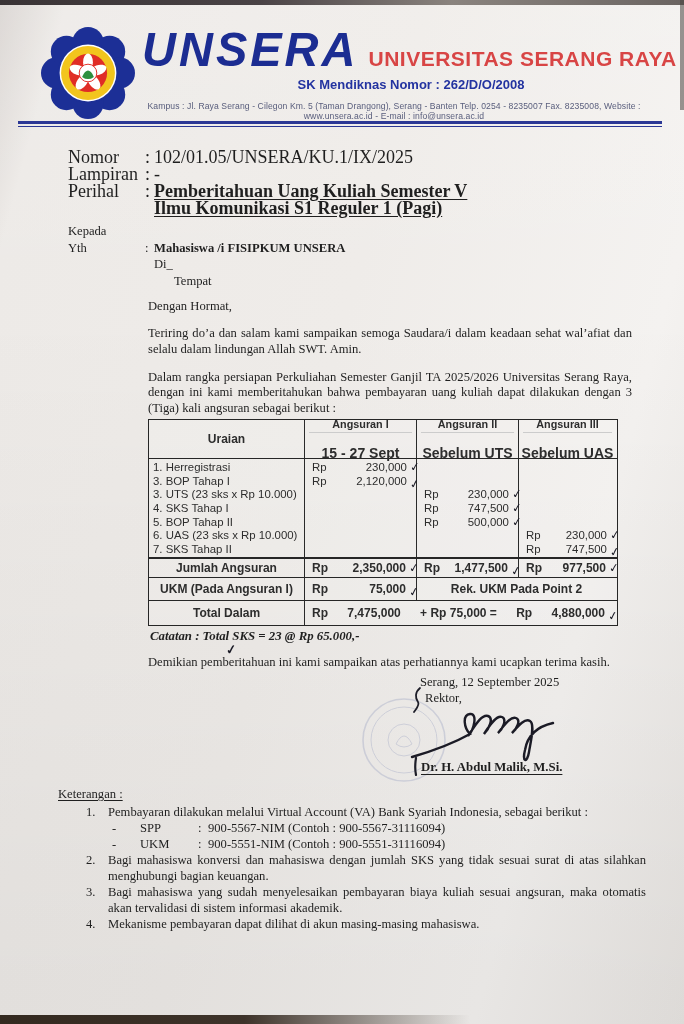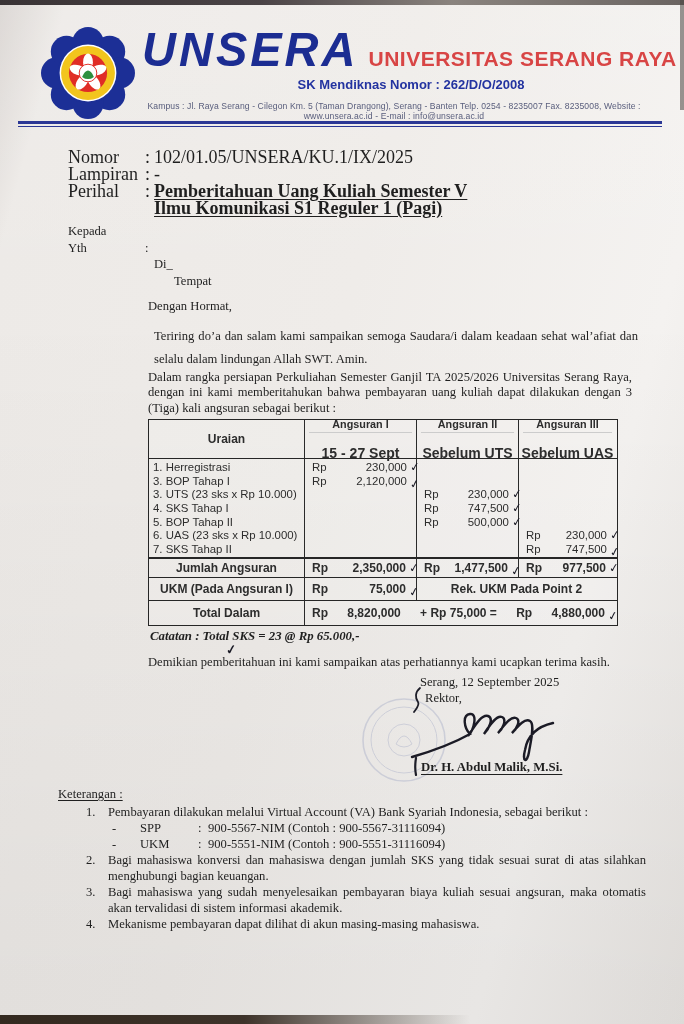--- a/index.html
+++ b/index.html
@@ -44,21 +44,21 @@
   .perihal-b{ font-weight:700; text-decoration:underline; text-underline-offset:2px; }
 
   .recipient{ position:absolute; left:68px; top:223px; font-size:12.6px; line-height:16.5px; }
   .r-row{ display:flex; }
   .yth-value{ font-weight:700; }
   .di{ margin-left:86px; }
   .tempat{ margin-left:106px; }
 
   
   .salutation{ position:absolute; left:148px; top:299px; font-size:12.6px; }
-  .para1{ position:absolute; left:148px; top:325px; width:484px; font-size:12.6px; line-height:23px; text-align:justify;margin-left:6px; }
+  .para1{ position:absolute; left:148px; top:325px; width:484px; font-size:12.6px; line-height:16px; text-align:justify; }
   .para2{ position:absolute; left:148px; top:370px; width:484px; font-size:12.6px; line-height:15.4px; text-align:justify; }
 
   
   .ftable{ position:absolute; left:148px; top:419px; width:470px;
     font-family:"Liberation Sans","DejaVu Sans",sans-serif; color:#2d2d2d;
     border:1.8px solid #262626; background:rgba(255,255,255,0.14); }
   .c0{width:155px;} .c1{width:112px;} .c2{width:102px;} .c3{width:98px;}
   .bl{ border-left:1.4px solid #2a2a2a; }
   .thead{ display:flex; height:38px; }
   .th-cell{ display:flex; flex-direction:column; justify-content:center; align-items:center; }
@@ -182,20 +182,21 @@
       <span class="m-colon"></span>
       <span class="perihal-b">Ilmu Komunikasi S1 Reguler 1 (Pagi)</span>
     </div>
   </div>
 
   <div class="recipient">
     <div>Kepada</div>
     <div class="r-row">
       <span class="m-label">Yth</span>
       <span class="m-colon">:</span>
+      <span class="yth-value">Mahasiswa /i FISIPKUM UNSERA</span>
     </div>
     <div class="di">Di_</div>
     <div class="tempat">Tempat</div>
   </div>
 
   <div class="salutation">Dengan Hormat,</div>
   <div class="para1">Teriring do’a dan salam  kami sampaikan semoga Saudara/i  dalam keadaan sehat wal’afiat dan selalu dalam lindungan Allah SWT. Amin.</div>
   <div class="para2">Dalam rangka persiapan Perkuliahan Semester Ganjil TA 2025/2026 Universitas Serang Raya, dengan ini kami memberitahukan bahwa pembayaran uang kuliah dapat dilakukan dengan 3 (Tiga)  kali angsuran sebagai berikut :</div>
 
   <div class="ftable">
@@ -297,21 +298,21 @@
         <span>Rp</span>
         <span class="val"><span>75,000</span><span class="check low">✓</span></span>
       </div>
       <div class="ukm-note bl">Rek. UKM Pada Point 2</div>
     </div>
 
     <div class="t-row row-total">
       <div class="t-label c0">Total Dalam</div>
       <div class="total-span bl">
         <span>Rp</span>
-        <span>8,820,000</span>
+        <span>7,475,000</span>
         <span>+ Rp 75,000  =</span>
         <span>Rp</span>
         <span><span>4,880,000</span><span class="check low">✓</span></span>
       </div>
     </div>
   </div>
 
   <div class="catatan">Catatan : Total SKS = 23 @ Rp 65.000,-</div>
   <div class="catatan-check">✓</div>
   <div class="closing">Demikian pemberitahuan ini kami sampaikan atas perhatiannya kami ucapkan terima kasih.</div>

